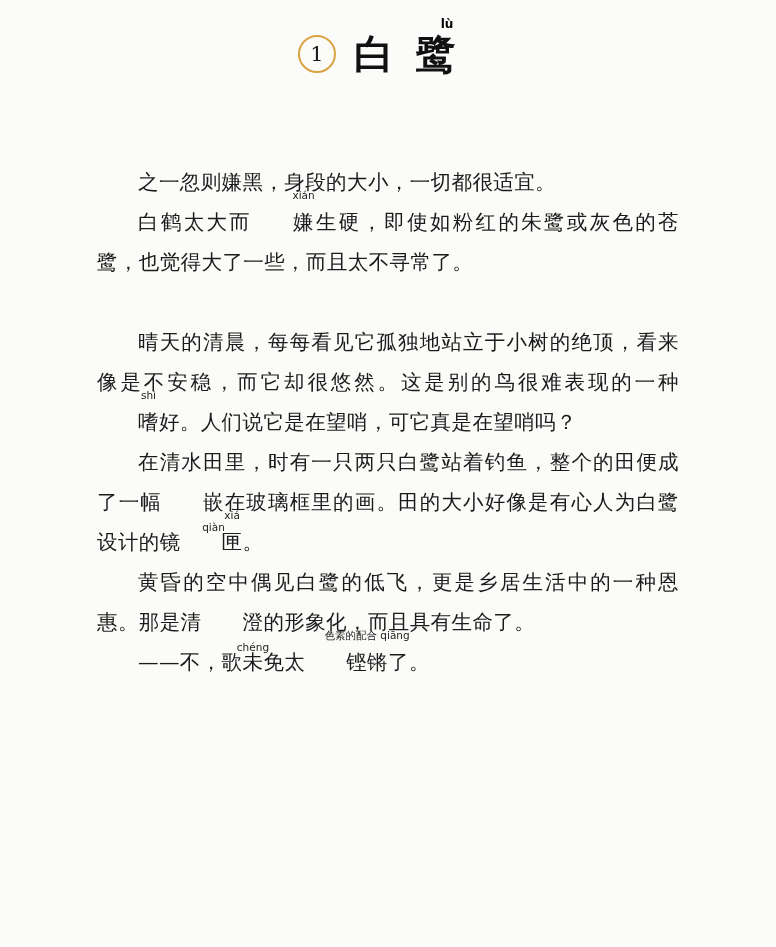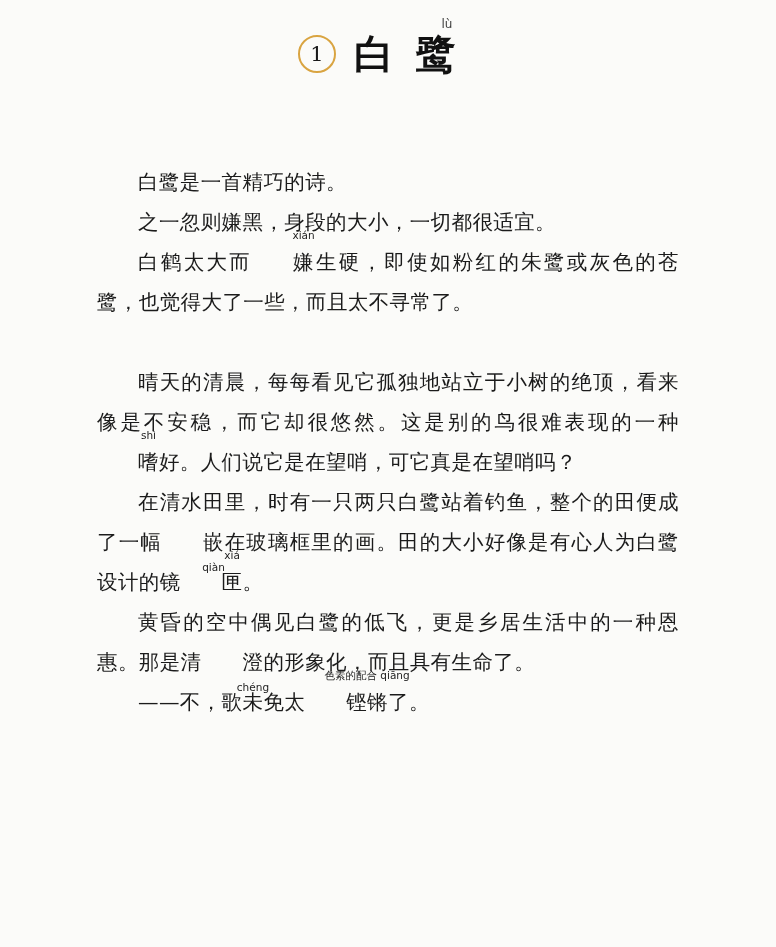--- a/index.html
+++ b/index.html
@@ -57,22 +57,22 @@
     position: relative;
     display: inline-block;
   }
   .ruby-top {
     position: absolute;
     top: -13px;
     left: 50%;
     transform: translateX(-50%);
     font-size: 12px;
     letter-spacing: 0;
-    font-weight: 400;
-    color: #404040;
+    font-weight: 700;
+    color: #000000;
     font-family: "DejaVu Sans", "Liberation Sans", sans-serif;
     white-space: nowrap;
   }
   
   .body-text {
     margin: 0 auto;
     width: 582px;
     padding-top: 84px;
     font-size: 20.5px;
     line-height: 40px;
@@ -113,21 +113,20 @@
 
   <div class="title-row">
     <div class="lesson-number">1</div>
     <div class="title-text">
       <span class="title-char">白</span><span class="title-char"><span class="ruby-top">lù</span><span>鹭</span></span>
     </div>
   </div>
 
   <div class="body-text">
 
-    <p class="para"><span>白鹭是一首精巧的诗。</span></p>
 
     <p class="para"><span>之一忽则嫌黑，身段的大小，一切都很适宜。</span></p>
 
     <p class="para">白鹤太大而<span class="phon above"><span class="pin">xián</span><span>嫌</span></span>生硬，即使如粉红的朱鹭或灰色的苍鹭，也觉得大了一些，而且太不寻常了。</p>
 
 
 
     <p class="para gap">晴天的清晨，每每看见它孤独地站立于小树的绝顶，看来像是不安稳，而它却很悠然。这是别的鸟很难表现的一种<span class="phon above"><span class="pin">shì</span><span>嗜</span></span>好。人们说它是在望哨，可它真是在望哨吗？</p>
 
     <p class="para">在清水田里，时有一只两只白鹭站着钓鱼，整个的田便成了一幅<span class="phon below"><span class="pin">qiàn</span><span>嵌</span></span>在玻璃框里的画。田的大小好像是有心人为白鹭设计的镜<span class="phon above"><span class="pin">xiá</span><span>匣</span></span>。</p>

